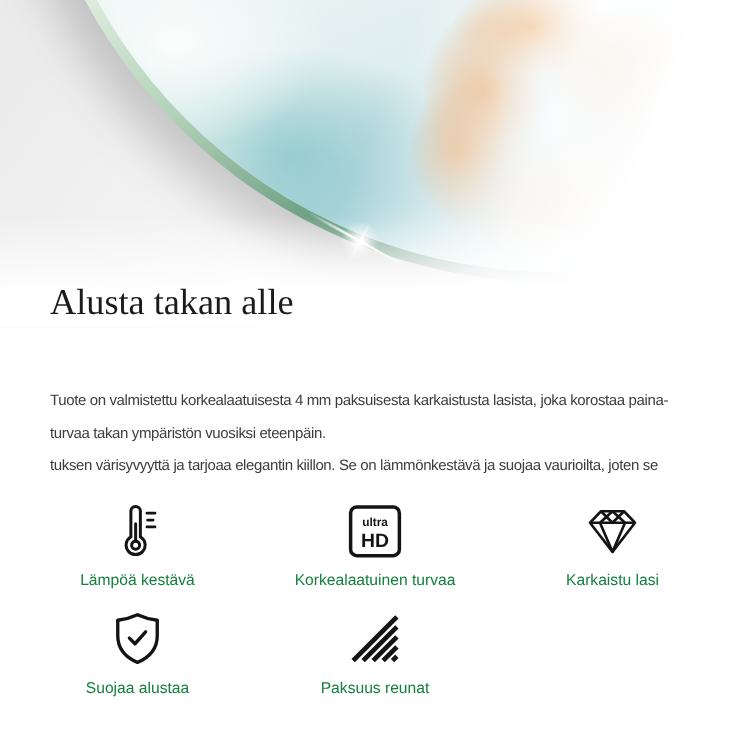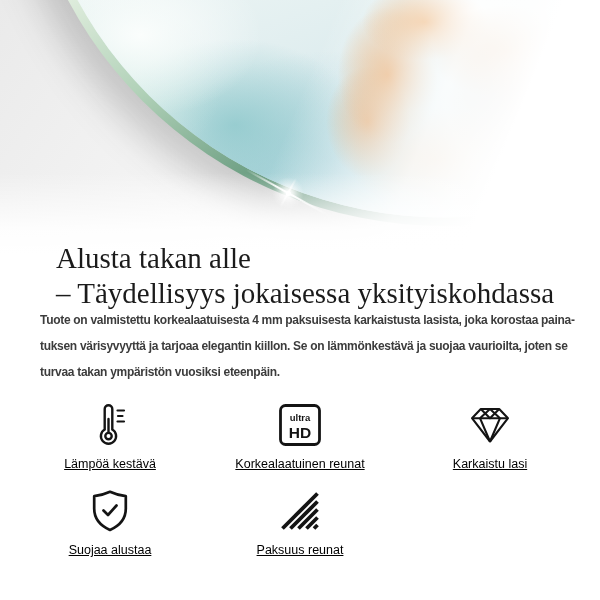--- a/index.html
+++ b/index.html
@@ -49,27 +49,27 @@
     background:linear-gradient(90deg,rgba(255,255,255,0),#fff 50%,rgba(255,255,255,0));
     transform:rotate(-61deg);filter:blur(.4px);}
   .sparkle .core{position:absolute;left:-2.5px;top:-2.5px;width:5px;height:5px;border-radius:50%;
     background:#fff;box-shadow:0 0 7px 2.5px rgba(255,255,255,.95);}
   
   .title{position:absolute;left:40px;top:225px;color:#1b1b1b;
     font-family:"Liberation Serif",serif;font-size:29px;line-height:35px;font-weight:400;}
   .title div{white-space:nowrap;}
   .desc{position:absolute;left:40px;top:307px;color:#3c3c3c;
     font-size:12px;line-height:26px;letter-spacing:-0.3px;}
-  .desc div{white-space:nowrap;font-weight:bold;}
+  .desc div{white-space:nowrap;}
   
   .features{position:absolute;left:15px;top:402px;width:570px;
     display:grid;grid-template-columns:1fr 1fr 1fr;row-gap:16px;}
   .feature{display:flex;flex-direction:column;align-items:center;}
   .icon-box{height:46px;display:flex;align-items:center;justify-content:flex-start;}
-  .feature .label{margin-top:9px;font-size:12.5px;color:#000000;line-height:15px;text-decoration:underline;}
+  .feature .label{margin-top:9px;font-size:12.5px;color:#15803d;line-height:15px;}
   svg{display:block;}
 </style>
 </head>
 <body>
 
 <div class="page">
 
   <div class="hero">
     <div class="glass-shadow"></div>
     <div class="glass-edge"></div>
@@ -77,29 +77,28 @@
     <div class="fade-diag"></div>
     <div class="fade-bottom"></div>
     <div class="sparkle">
       <div class="glow"></div>
         <div class="streak-long"></div>
         <div class="streak-short"></div>
         <div class="core"></div>
     </div>
   </div>
 
-  <h1 class="title" style="margin:16px">
+  <h1 class="title" style="margin:0">
     <div>Alusta takan alle</div>
-    <div>– Täydellisyys jokaisessa yksityiskohdassa</div>
   </h1>
 
   <div class="desc">
     <div>Tuote on valmistettu korkealaatuisesta 4 mm paksuisesta karkaistusta lasista, joka korostaa paina-</div>
+    <div>turvaa takan ympäristön vuosiksi eteenpäin.</div>
     <div>tuksen värisyvyyttä ja tarjoaa elegantin kiillon. Se on lämmönkestävä ja suojaa vaurioilta, joten se</div>
-    <div>turvaa takan ympäristön vuosiksi eteenpäin.</div>
   </div>
 
   <div class="features">
 
     <div class="feature">
       <div class="icon-box">
         <svg width="48" height="48" viewBox="0 0 48 48" fill="none" stroke="#141414" stroke-width="2.4" stroke-linecap="round">
           <path d="M18.7 28.5 V8 a3.8 3.8 0 0 1 7.6 0 V28.5 a7.6 7.6 0 1 1 -7.6 0 Z"></path>
           <circle cx="22.5" cy="35.1" r="3.2"></circle>
           <path d="M22.5 18 V31.7"></path>
@@ -110,21 +109,21 @@
     </div>
 
     <div class="feature">
       <div class="icon-box">
         <svg width="48" height="48" viewBox="0 0 48 48">
           <rect x="4.5" y="4.5" width="39" height="39" rx="5" fill="none" stroke="#141414" stroke-width="2.8"></rect>
           <text x="24" y="20" text-anchor="middle" font-family="Liberation Sans, sans-serif" font-size="9.5" font-weight="700" fill="#141414">ultra</text>
           <text x="24" y="36.5" text-anchor="middle" font-family="Liberation Sans, sans-serif" font-size="15.5" font-weight="700" fill="#141414">HD</text>
         </svg>
       </div>
-      <div class="label">Korkealaatuinen reunat</div>
+      <div class="label">Korkealaatuinen turvaa</div>
     </div>
 
     <div class="feature">
       <div class="icon-box">
         <svg width="48" height="48" viewBox="0 0 48 48" fill="none" stroke="#141414" stroke-width="2.1" stroke-linejoin="round">
           <path d="M14.8 8 H33.2 L42 17.2 L24 40.5 L6 17.2 Z"></path>
           <path d="M6 17.2 H42"></path>
           <path d="M14.8 8 L24 17.2 L33.2 8"></path>
           <path d="M24 8 L14 17.2 M24 8 L34 17.2"></path>
           <path d="M14 17.2 L24 40.5 M34 17.2 L24 40.5"></path>

